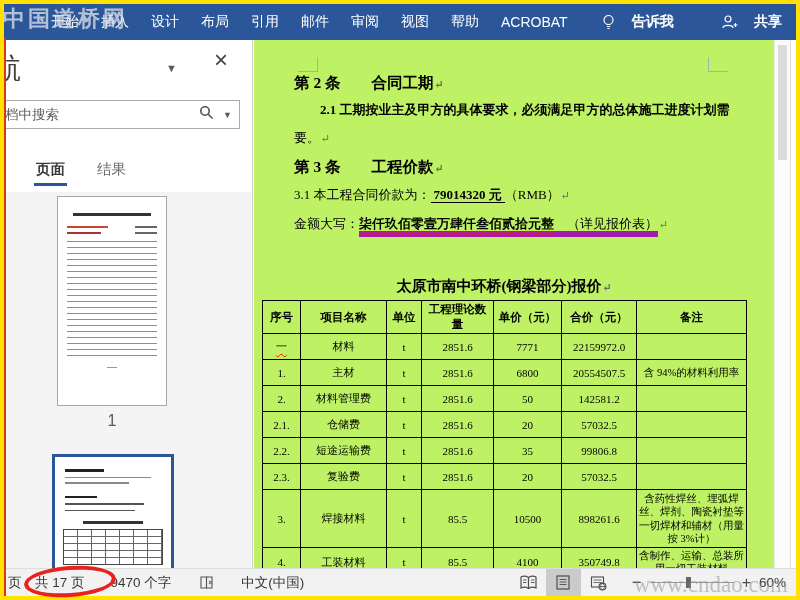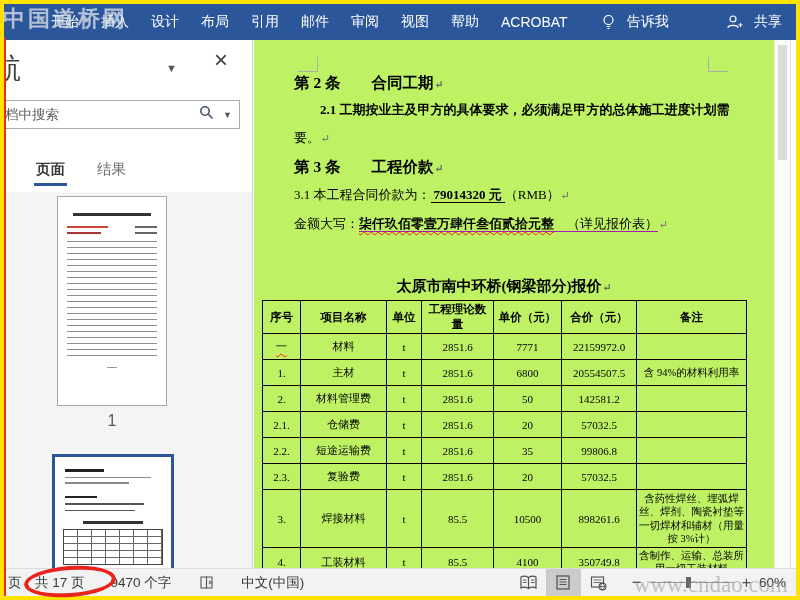--- a/index.html
+++ b/index.html
@@ -13,21 +13,21 @@
                    border-radius:50%; transform:rotate(-4deg); z-index:60; pointer-events:none; }
   .wm-tl { position:absolute; left:3px; top:4px; z-index:55; font-family:"Liberation Serif","DejaVu Serif",serif;
            font-weight:bold; font-size:22px; letter-spacing:3px; color:rgba(224,228,234,0.75); pointer-events:none; }
   .wm-br { position:absolute; right:12px; bottom:2px; z-index:55; font-family:"Liberation Serif","DejaVu Serif",serif;
            font-size:23px; color:rgba(140,140,140,0.5); pointer-events:none; }
 
   
   .ribbon { position:absolute; left:4px; right:4px; top:4px; height:36px; background:#2b579a; color:#fff;
             display:flex; align-items:center; padding-left:36px; font-size:14px; }
   .rtab { padding:0 11px; height:36px; display:flex; align-items:center; cursor:default; white-space:nowrap; }
-  .rgroup { display:flex; align-items:center; gap:11px; padding:0 10px; }
+  .rgroup { display:flex; align-items:center; gap:16px; padding:0 10px;font-weight:bold; }
   .tellme { margin-left:12px; }
   .share { margin-left:auto; margin-right:4px; }
   .ricon svg { display:block; }
 
   
   .nav-pane { position:absolute; left:6px; top:40px; width:247px; bottom:32px; background:#fff;
               border-right:1px solid #cfcfcf; overflow:hidden; }
   .nav-title-clip { position:absolute; left:0; top:10px; width:40px; height:40px; overflow:hidden; }
   .nav-title { display:inline-block; margin-left:-13px; font-size:28px; color:#404040; white-space:nowrap; }
   .nav-caret { position:absolute; left:160px; top:22px; font-size:11px; color:#595959; }
@@ -70,21 +70,21 @@
          font-family:"Liberation Serif","DejaVu Serif",serif; color:#000; }
   .crop-tl { position:absolute; left:44px; top:17px; width:20px; height:15px;
              border-right:1px solid #adadad; border-bottom:1px solid #adadad; }
   .crop-tr { position:absolute; left:454px; top:17px; width:20px; height:15px;
              border-left:1px solid #adadad; border-bottom:1px solid #adadad; }
   .dline { position:absolute; white-space:nowrap; }
   .h-sec { font-size:15.5px; font-weight:bold; }
   .btxt { font-size:13px; }
   .pmark { color:#666; font-size:11px; margin-left:1px; }
   .u-bold { font-weight:bold; border-bottom:1px solid #000; padding:0 3px; }
-  .u-wrap { border-bottom:1px solid #a21caf; }
+  .u-wrap { border-bottom:6px solid #a21caf; }
   .wavy { text-decoration-line:underline; text-decoration-style:wavy; text-decoration-color:#ff1a0e;
           text-decoration-thickness:1px; text-underline-offset:3px; }
   .bold { font-weight:bold; }
   .tbl-title { position:absolute; top:237px; left:8px; width:484px; text-align:center; font-size:15px; font-weight:bold; }
   table.quote { position:absolute; top:260px; left:8px; width:484px; border-collapse:collapse; table-layout:fixed;
                 font-size:11px; }
   table.quote th, table.quote td { border:1px solid #000; text-align:center; padding:1px 2px; overflow:hidden; }
   table.quote thead tr { height:29px; }
   table.quote th { font-size:11.5px; font-weight:bold; }
   table.quote tbody tr { height:26px; }

